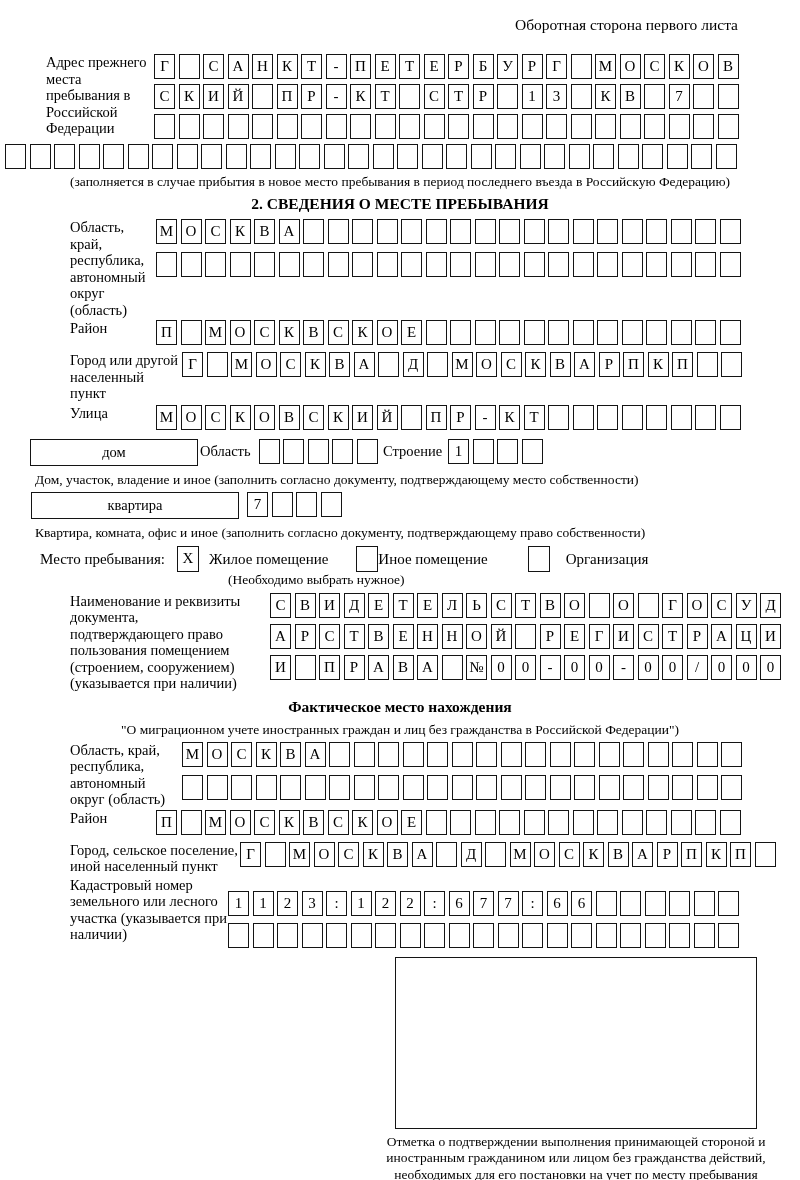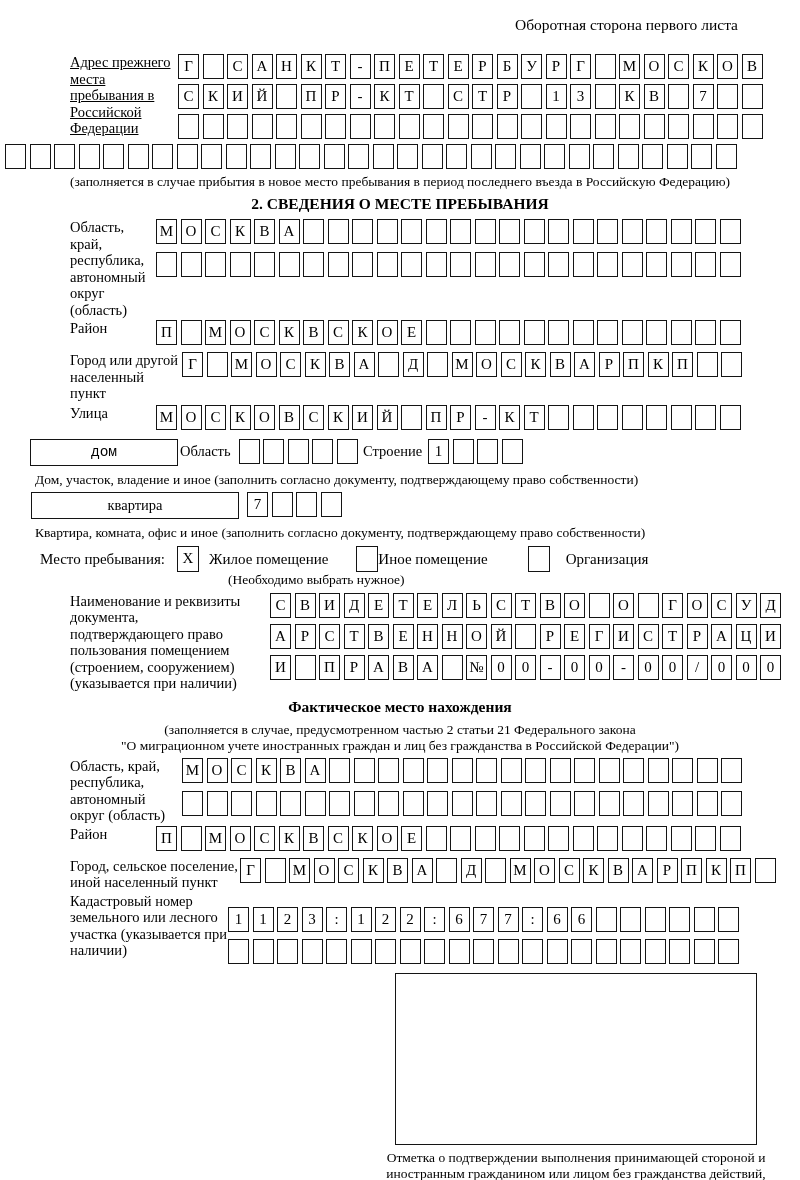--- a/index.html
+++ b/index.html
@@ -37,21 +37,21 @@
   .stamp-caption { margin:5px 0 0 368px; width:416px; text-align:center; font-size:13.5px; line-height:16.5px; }
   .mt2{margin-top:2px}.mt3{margin-top:3px}.mt4{margin-top:4px}.mt5{margin-top:5px}
 </style>
 </head>
 <body>
 
 <div class="page">
 
   <div class="hdr-note">Оборотная сторона первого листа</div>
 
-  <div class="field" style="margin:20px 0 0 70px;text-decoration:underline;">
+  <div class="field" style="margin:20px 0 0 46px;">
     <div class="flabel" style="width:108px;">Адрес прежнего места пребывания в Российской Федерации</div>
     <div class="fgrid">
       <div class="cellrow"><span class="cell">Г</span><span class="cell"></span><span class="cell">С</span><span class="cell">А</span><span class="cell">Н</span><span class="cell">К</span><span class="cell">Т</span><span class="cell">-</span><span class="cell">П</span><span class="cell">Е</span><span class="cell">Т</span><span class="cell">Е</span><span class="cell">Р</span><span class="cell">Б</span><span class="cell">У</span><span class="cell">Р</span><span class="cell">Г</span><span class="cell"></span><span class="cell">М</span><span class="cell">О</span><span class="cell">С</span><span class="cell">К</span><span class="cell">О</span><span class="cell">В</span></div>
       <div class="cellrow"><span class="cell">С</span><span class="cell">К</span><span class="cell">И</span><span class="cell">Й</span><span class="cell"></span><span class="cell">П</span><span class="cell">Р</span><span class="cell">-</span><span class="cell">К</span><span class="cell">Т</span><span class="cell"></span><span class="cell">С</span><span class="cell">Т</span><span class="cell">Р</span><span class="cell"></span><span class="cell">1</span><span class="cell">3</span><span class="cell"></span><span class="cell">К</span><span class="cell">В</span><span class="cell"></span><span class="cell">7</span><span class="cell"></span><span class="cell"></span></div>
       <div class="cellrow"><span class="cell"></span><span class="cell"></span><span class="cell"></span><span class="cell"></span><span class="cell"></span><span class="cell"></span><span class="cell"></span><span class="cell"></span><span class="cell"></span><span class="cell"></span><span class="cell"></span><span class="cell"></span><span class="cell"></span><span class="cell"></span><span class="cell"></span><span class="cell"></span><span class="cell"></span><span class="cell"></span><span class="cell"></span><span class="cell"></span><span class="cell"></span><span class="cell"></span><span class="cell"></span><span class="cell"></span></div>
     </div>
   </div>
   <div class="cellrow" style="margin-left:5px;"><span class="cell"></span><span class="cell"></span><span class="cell"></span><span class="cell"></span><span class="cell"></span><span class="cell"></span><span class="cell"></span><span class="cell"></span><span class="cell"></span><span class="cell"></span><span class="cell"></span><span class="cell"></span><span class="cell"></span><span class="cell"></span><span class="cell"></span><span class="cell"></span><span class="cell"></span><span class="cell"></span><span class="cell"></span><span class="cell"></span><span class="cell"></span><span class="cell"></span><span class="cell"></span><span class="cell"></span><span class="cell"></span><span class="cell"></span><span class="cell"></span><span class="cell"></span><span class="cell"></span><span class="cell"></span></div>
   <div class="note center">(заполняется в случае прибытия в новое место пребывания в период последнего въезда в Российскую Федерацию)</div>
 
@@ -74,27 +74,27 @@
     <div class="flabel" style="width:112px;">Город или другой населенный пункт</div>
     <div class="fgrid cellrow"><span class="cell">Г</span><span class="cell"></span><span class="cell">М</span><span class="cell">О</span><span class="cell">С</span><span class="cell">К</span><span class="cell">В</span><span class="cell">А</span><span class="cell"></span><span class="cell">Д</span><span class="cell"></span><span class="cell">М</span><span class="cell">О</span><span class="cell">С</span><span class="cell">К</span><span class="cell">В</span><span class="cell">А</span><span class="cell">Р</span><span class="cell">П</span><span class="cell">К</span><span class="cell">П</span><span class="cell"></span><span class="cell"></span></div>
   </div>
 
   <div class="field mt3" style="margin-left:70px;">
     <div class="flabel" style="width:86px;">Улица</div>
     <div class="fgrid cellrow"><span class="cell">М</span><span class="cell">О</span><span class="cell">С</span><span class="cell">К</span><span class="cell">О</span><span class="cell">В</span><span class="cell">С</span><span class="cell">К</span><span class="cell">И</span><span class="cell">Й</span><span class="cell"></span><span class="cell">П</span><span class="cell">Р</span><span class="cell">-</span><span class="cell">К</span><span class="cell">Т</span><span class="cell"></span><span class="cell"></span><span class="cell"></span><span class="cell"></span><span class="cell"></span><span class="cell"></span><span class="cell"></span><span class="cell"></span></div>
   </div>
 
   <div class="rowline mt4" style="margin-left:30px;">
-    <span class="inline-box" style="width:148px;font-family:Liberation Mono, monospace;">дом</span>
+    <span class="inline-box" style="width:168px;">дом</span>
     <span class="small-label" style="margin:0 8px 0 2px;">Область</span>
     <span class="cellrow"><span class="cell"></span><span class="cell"></span><span class="cell"></span><span class="cell"></span><span class="cell"></span></span>
     <span class="small-label" style="margin:0 6px 0 2px;">Строение</span>
     <span class="cellrow"><span class="cell">1</span><span class="cell"></span><span class="cell"></span><span class="cell"></span></span>
   </div>
-  <div class="note mt3" style="margin-left:35px;">Дом, участок, владение и иное (заполнить согласно документу, подтверждающему право собственности)</div>
+  <div class="note mt3" style="margin-left:35px;">Дом, участок, владение и иное (заполнить согласно документу, подтверждающему место собственности)</div>
 
   <div class="rowline mt4" style="margin-left:31px;">
     <span class="inline-box" style="width:208px;">квартира</span>
     <span class="cellrow" style="margin-left:8px;"><span class="cell">7</span><span class="cell"></span><span class="cell"></span><span class="cell"></span></span>
   </div>
   <div class="note mt3" style="margin-left:35px;">Квартира, комната, офис и иное (заполнить согласно документу, подтверждающему право собственности)</div>
 
   <div class="rowline mt5" style="margin-left:40px;">
     <span class="stay-label">Место пребывания:</span>
     <span class="checkbox" style="margin-left:12px;"><span>X</span></span>
@@ -109,21 +109,20 @@
   <div class="field mt5" style="margin-left:70px;gap:26px;">
     <div class="flabel" style="width:174px;">Наименование и реквизиты документа, подтверждающего право пользования помещением (строением, сооружением) (указывается при наличии)</div>
     <div class="fgrid">
       <div class="cellrow" style="margin-bottom:6px;"><span class="cell">С</span><span class="cell">В</span><span class="cell">И</span><span class="cell">Д</span><span class="cell">Е</span><span class="cell">Т</span><span class="cell">Е</span><span class="cell">Л</span><span class="cell">Ь</span><span class="cell">С</span><span class="cell">Т</span><span class="cell">В</span><span class="cell">О</span><span class="cell"></span><span class="cell">О</span><span class="cell"></span><span class="cell">Г</span><span class="cell">О</span><span class="cell">С</span><span class="cell">У</span><span class="cell">Д</span></div>
       <div class="cellrow" style="margin-bottom:6px;"><span class="cell">А</span><span class="cell">Р</span><span class="cell">С</span><span class="cell">Т</span><span class="cell">В</span><span class="cell">Е</span><span class="cell">Н</span><span class="cell">Н</span><span class="cell">О</span><span class="cell">Й</span><span class="cell"></span><span class="cell">Р</span><span class="cell">Е</span><span class="cell">Г</span><span class="cell">И</span><span class="cell">С</span><span class="cell">Т</span><span class="cell">Р</span><span class="cell">А</span><span class="cell">Ц</span><span class="cell">И</span></div>
       <div class="cellrow"><span class="cell">И</span><span class="cell"></span><span class="cell">П</span><span class="cell">Р</span><span class="cell">А</span><span class="cell">В</span><span class="cell">А</span><span class="cell"></span><span class="cell">№</span><span class="cell">0</span><span class="cell">0</span><span class="cell">-</span><span class="cell">0</span><span class="cell">0</span><span class="cell">-</span><span class="cell">0</span><span class="cell">0</span><span class="cell">/</span><span class="cell">0</span><span class="cell">0</span><span class="cell">0</span></div>
     </div>
   </div>
 
   <div class="sec-title" style="margin-top:6px;">Фактическое место нахождения</div>
-  <div class="note center">(заполняется в случае, предусмотренном частью 2 статьи 21 Федерального закона</div>
   <div class="note center">"О миграционном учете иностранных граждан и лиц без гражданства в Российской Федерации")</div>
 
   <div class="field mt4" style="margin-left:70px;">
     <div class="flabel" style="width:112px;">Область, край, республика, автономный округ (область)</div>
     <div class="fgrid">
       <div class="cellrow" style="margin-bottom:8px;"><span class="cell">М</span><span class="cell">О</span><span class="cell">С</span><span class="cell">К</span><span class="cell">В</span><span class="cell">А</span><span class="cell"></span><span class="cell"></span><span class="cell"></span><span class="cell"></span><span class="cell"></span><span class="cell"></span><span class="cell"></span><span class="cell"></span><span class="cell"></span><span class="cell"></span><span class="cell"></span><span class="cell"></span><span class="cell"></span><span class="cell"></span><span class="cell"></span><span class="cell"></span><span class="cell"></span></div>
       <div class="cellrow"><span class="cell"></span><span class="cell"></span><span class="cell"></span><span class="cell"></span><span class="cell"></span><span class="cell"></span><span class="cell"></span><span class="cell"></span><span class="cell"></span><span class="cell"></span><span class="cell"></span><span class="cell"></span><span class="cell"></span><span class="cell"></span><span class="cell"></span><span class="cell"></span><span class="cell"></span><span class="cell"></span><span class="cell"></span><span class="cell"></span><span class="cell"></span><span class="cell"></span><span class="cell"></span></div>
     </div>
   </div>
 

